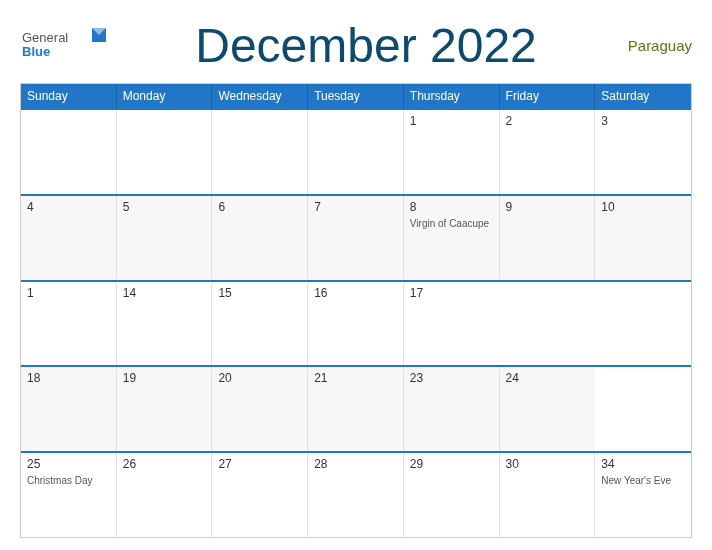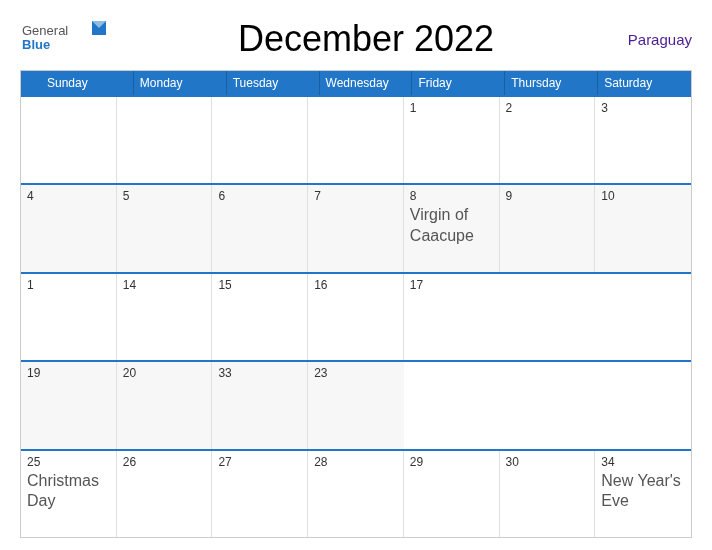--- a/index.html
+++ b/index.html
@@ -22,43 +22,42 @@
       align-items: center;
       justify-content: space-between;
       margin-bottom: 10px;
     }
     .logo {
       display: flex;
       align-items: center;
       gap: 2px;
     }
     .month-title {
-      font-size: 36px;
+      font-size: 48px;
       font-weight: 400;
-      color: #000000;
+      color: #0c4a6e;
       text-align: center;
       flex: 1;
     }
     .country {
       font-size: 15px;
-      color: #4c1d95;
+      color: #4d7c0f;
       min-width: 70px;
       text-align: right;
     }
     .calendar {
       flex: 1;
       display: flex;
       flex-direction: column;
       border: 1px solid #ccc;
     }
     .day-headers {
       display: grid;
       grid-template-columns: repeat(7, 1fr);
       background: #2176c7;
-      padding-left: 20px;
     }
     .day-header {
       color: #fff;
       font-size: 12px;
       padding: 5px 6px;
       text-align: left;
       border-right: 1px solid #1a5fa0;
     }
     .day-header:last-child { border-right: none; }
     .weeks {
@@ -86,21 +85,21 @@
     }
     .cell:last-child { border-right: none; }
     .cell.empty { background: #fff; }
     .cell-number {
       font-size: 12px;
       color: #333;
       display: block;
       margin-bottom: 2px;
     }
     .cell-event {
-      font-size: 16px;
+      font-size: 10px;
       color: #555;
       line-height: 1.3;
       margin-top: 16px;
     }
     
     .week:nth-child(even) .cell {
       background: #f7f7f7;
     }
     .week:nth-child(even) .cell.empty {
       background: #f7f7f7;
@@ -127,24 +126,24 @@
     </div>
 
     <div class="month-title">December 2022</div>
     <div class="country">Paraguay</div>
   </div>
 
   <div class="calendar">
     <div class="day-headers">
     <div class="day-header">Sunday</div>
         <div class="day-header">Monday</div>
+        <div class="day-header">Wednesday</div>
         <div class="day-header">Tuesday</div>
-        <div class="day-header">Wednesday</div>
+        <div class="day-header">Thursday</div>
         <div class="day-header">Friday</div>
-        <div class="day-header">Thursday</div>
         <div class="day-header">Saturday</div>
       </div>
     <div class="weeks">
     <div class="week">
           <div class="cell empty"></div>
           <div class="cell empty"></div>
           <div class="cell empty"></div>
           <div class="cell empty"></div>
           <div class="cell">
             <span class="cell-number">1</span>
@@ -189,30 +188,36 @@
           </div>
           <div class="cell">
             <span class="cell-number">16</span>
           </div>
           <div class="cell">
             <span class="cell-number">17</span>
           </div>
         </div>
         <div class="week">
           <div class="cell">
+            <span class="cell-number">18</span>
+          </div>
+          <div class="cell">
             <span class="cell-number">19</span>
           </div>
           <div class="cell">
             <span class="cell-number">20</span>
           </div>
           <div class="cell">
-            <span class="cell-number">33</span>
+            <span class="cell-number">21</span>
           </div>
           <div class="cell">
             <span class="cell-number">23</span>
+          </div>
+          <div class="cell">
+            <span class="cell-number">24</span>
           </div>
         </div>
         <div class="week">
           <div class="cell"><span class="cell-number">25</span><span class="cell-event">Christmas Day</span></div>
           <div class="cell">
             <span class="cell-number">26</span>
           </div>
           <div class="cell">
             <span class="cell-number">27</span>
           </div>

